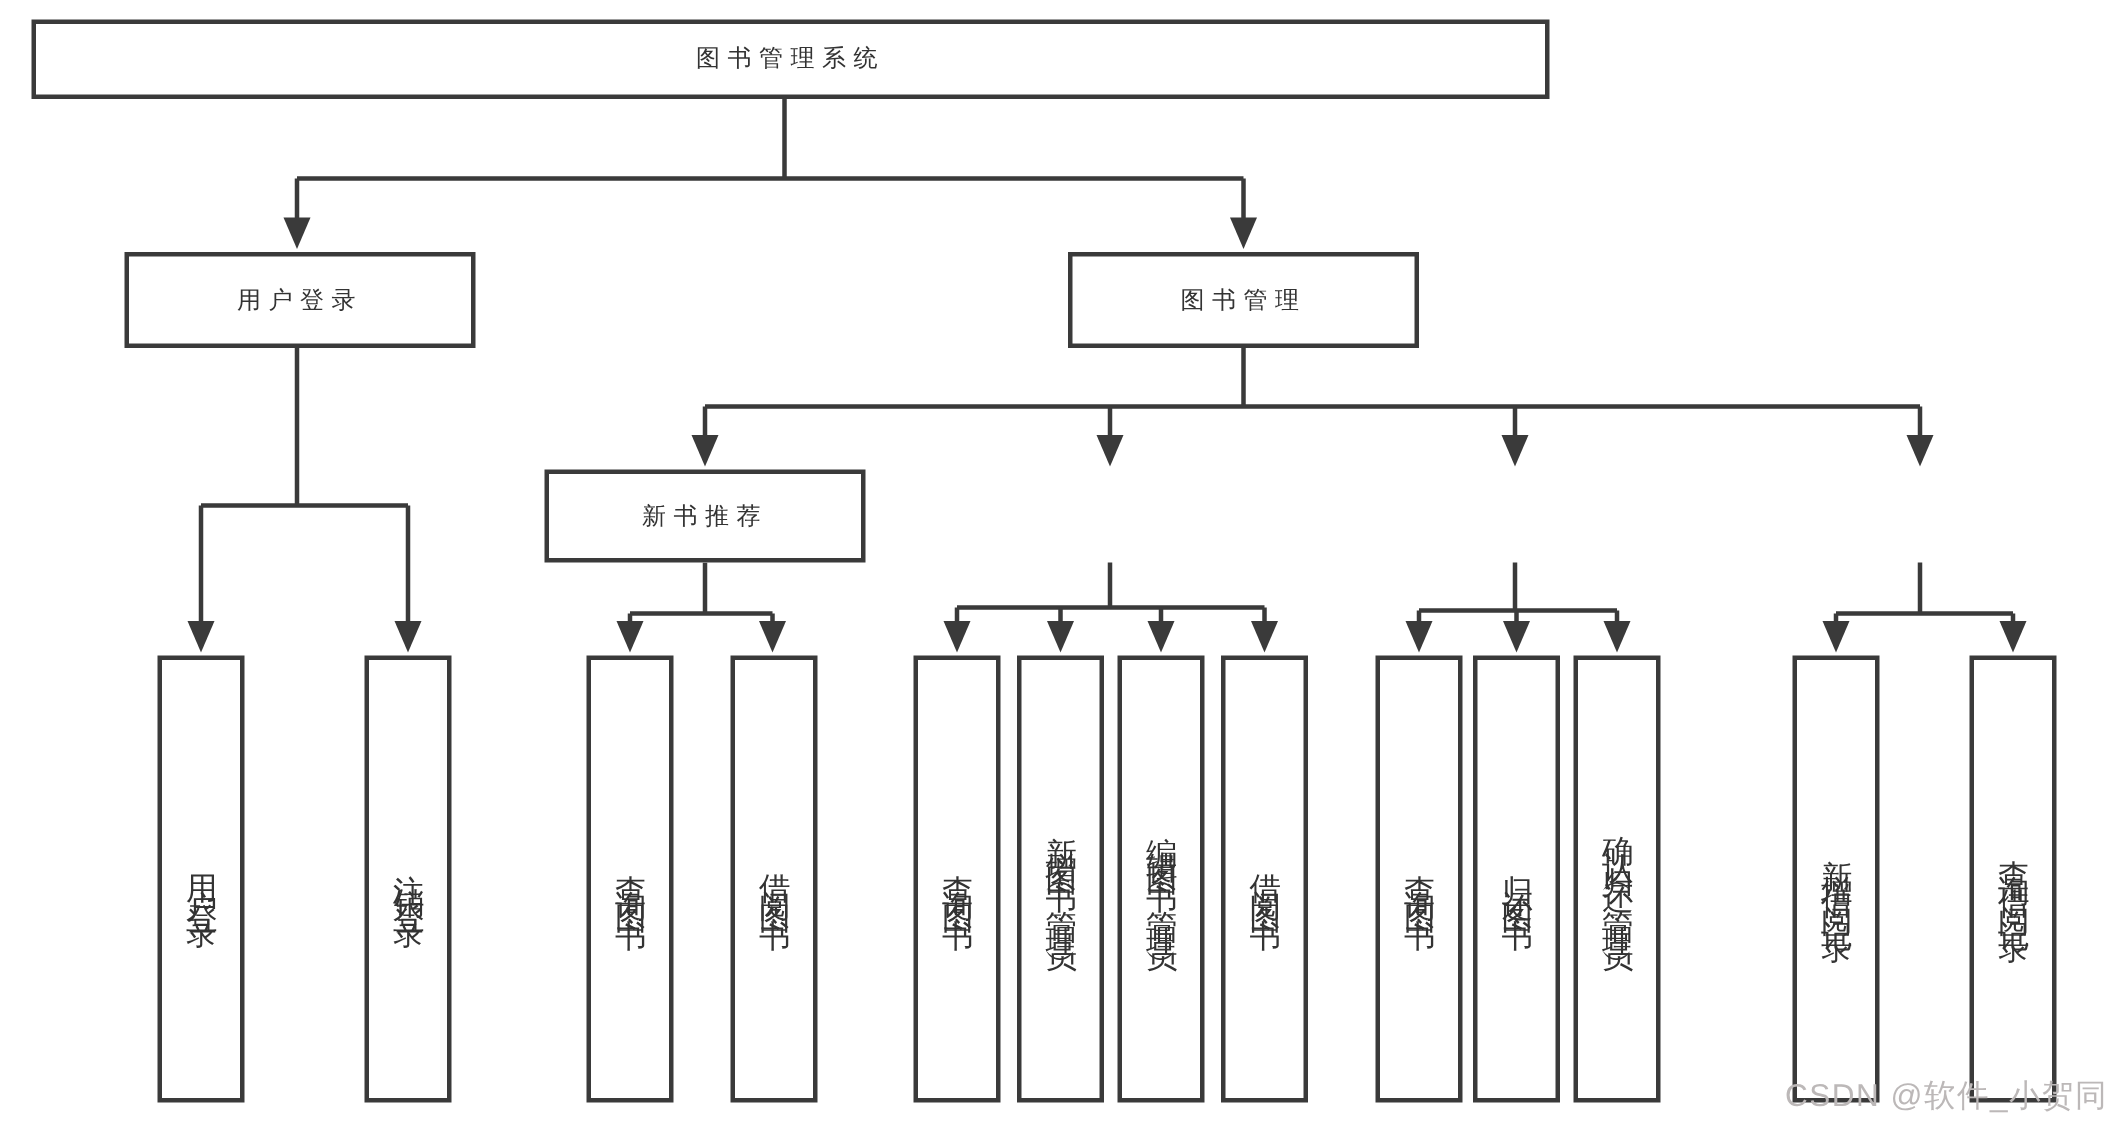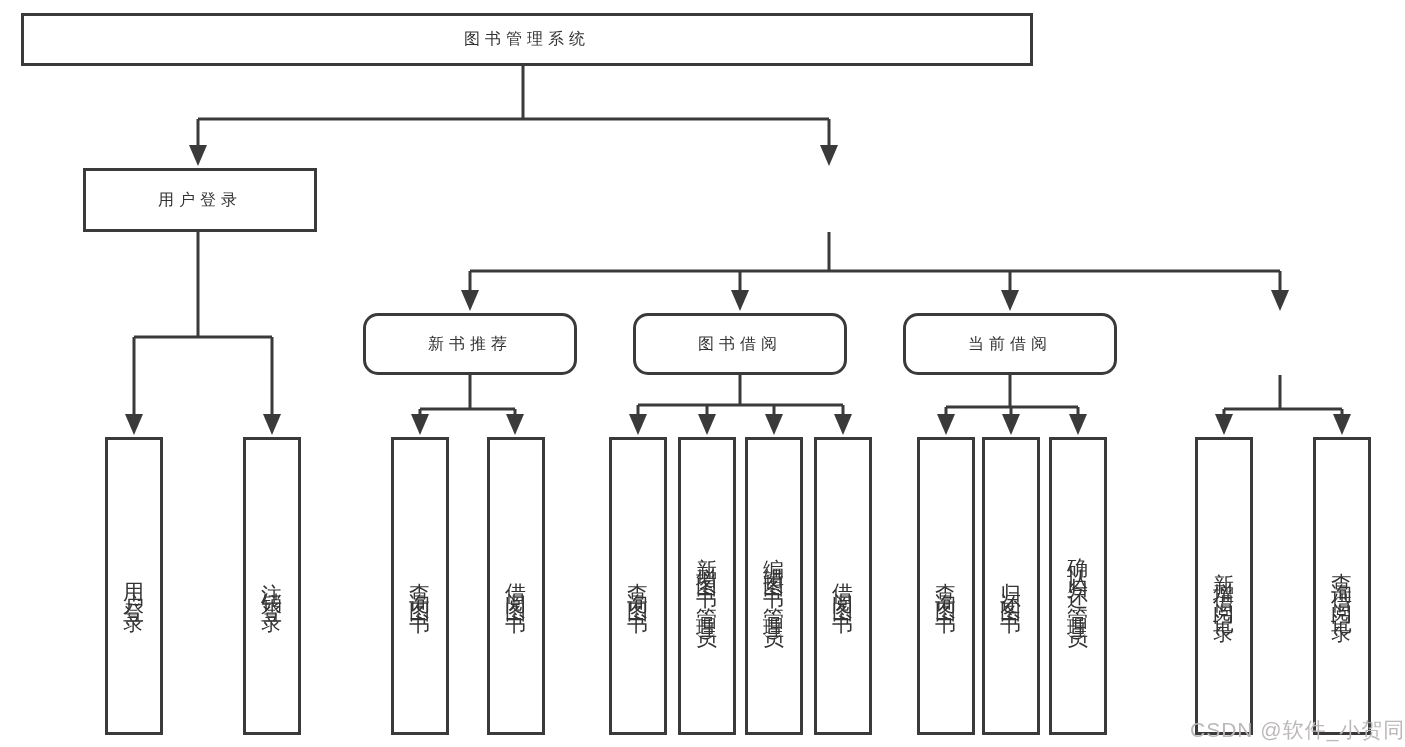--- a/index.html
+++ b/index.html
@@ -43,21 +43,21 @@
   }
   .hbox {
     font-size: 16px;
     letter-spacing: 5px;
     white-space: nowrap;
   }
   .root-box {
     left: 21px; top: 13px; width: 1006px; height: 47px;
   }
   .l2-box { height: 58px; width: 228px; top: 168px; }
-  .l3-box { height: 56px; width: 208px; top: 313px; border-radius: 15px; }
+  .l3-box { height: 56px; width: 208px; top: 313px; }
   .vbox {
     top: 437px;
     width: 52px;
     height: 292px;
   }
   .vtext {
     writing-mode: vertical-rl;
     text-orientation: mixed;
     font-size: 21px;
     letter-spacing: 10px;
@@ -112,24 +112,23 @@
     <polygon class="arrowhead" points="1069,414 1087,414 1078,435"></polygon>
 
     <path class="wire" d="M1280 375 V409 M1224 409 H1342 M1224 409 V418 M1342 409 V418"></path>
     <polygon class="arrowhead" points="1215,414 1233,414 1224,435"></polygon>
     <polygon class="arrowhead" points="1333,414 1351,414 1342,435"></polygon>
   </svg>
 
   <div class="box hbox root-box">图书管理系统</div>
 
   <div class="box hbox l2-box" style="left:83px;">用户登录</div>
+  <div class="box hbox l2-box" style="left:712px;">图书管理</div>
 
   <div class="box hbox l3-box" style="left:363px;">新书推荐</div>
-  <div class="box hbox l3-box" style="left:633px;">图书借阅</div>
-  <div class="box hbox l3-box" style="left:903px;">当前借阅</div>
 
   <div class="box vbox" style="left:105px;">
       <span class="vtext">用户登录</span>
     </div>
   <div class="box vbox" style="left:243px;">
       <span class="vtext">注销登录</span>
     </div>
 
   <div class="box vbox" style="left:391px;">
       <span class="vtext">查询图书</span>

